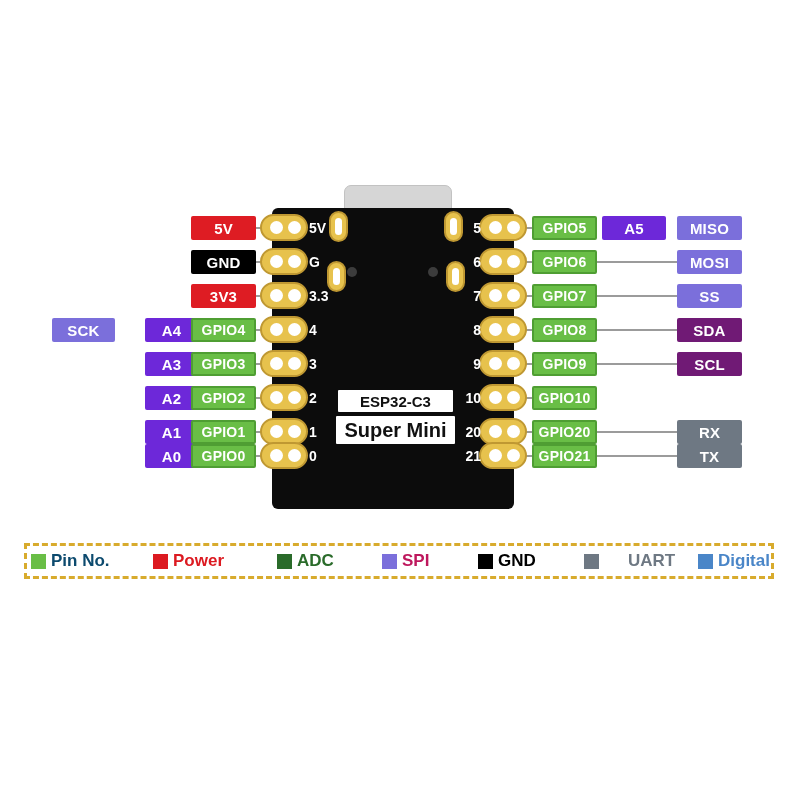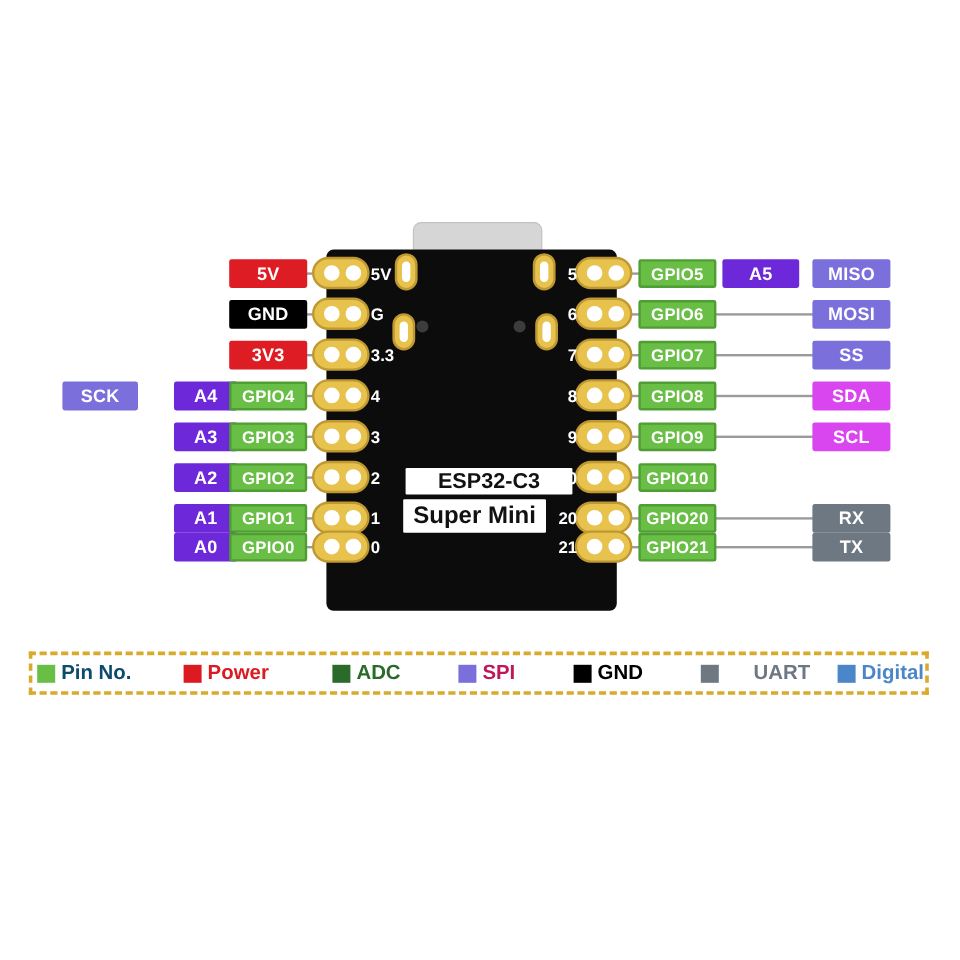--- a/index.html
+++ b/index.html
@@ -17,21 +17,21 @@
   
   .row{position:absolute;left:0;right:0;height:24px;}
   .badge{position:absolute;top:0;height:24px;border-radius:2px;color:#fff;font-weight:bold;
          font-size:15px;display:flex;align-items:center;justify-content:center;
          box-sizing:border-box;z-index:4;letter-spacing:.2px;}
   .power{background:#de1c23;}
   .gnd{background:#000000;}
   .gpio{background:#69be46;border:2px solid #4f9e33;font-size:14px;}
   .adcb{background:#6d28d9;text-align:center;}
   .spib{background:#7b6fdb;}
-  .i2cb{background:#d946ef;}
+  .i2cb{background:#701a75;}
   .uartb{background:#6e7883;}
   .colL-main{left:191px;width:65px;}
   .colL-a{left:121px;width:53px;margin-left:24px;}
   .colL-sck{left:52px;width:63px;}
   .colR-gpio{left:532px;width:65px;}
   .colR-a{left:602px;width:64px;}
   .colR-func{left:677px;width:65px;}
   .pad{position:absolute;top:-2px;width:48px;height:27px;border-radius:14px;background:#e7c24d;
        border:2px solid #bf9832;box-sizing:border-box;z-index:3;}
   .padL{left:260px;}
@@ -43,21 +43,21 @@
         font-size:14px;z-index:4;}
   .silkL{left:309px;width:40px;text-align:left;}
   .silkR{left:449px;width:32px;text-align:right;}
   .wire{position:absolute;top:11px;height:2px;background:#9b9b9b;z-index:1;}
   .wire-long{left:520px;width:160px;}
   .wire-stub-r{left:520px;width:22px;}
   .wire-stub-l{left:250px;width:16px;}
   
   .tbox{background:#ffffff;color:#111;font-weight:bold;display:flex;align-items:center;
         justify-content:center;z-index:5;border-radius:1px;}
-  .tbox1{left:338px;top:390px;width:139px;height:22px;font-size:18px;}
+  .tbox1{left:338px;top:390px;width:115px;height:22px;font-size:15px;}
   .tbox2{left:336px;top:416px;width:119px;height:28px;font-size:20px;}
   
   .legend{left:24px;top:543px;width:750px;height:36px;border:3px dashed #d8ab2d;
           box-sizing:border-box;z-index:2;}
   .litem{position:absolute;top:0;height:30px;display:flex;align-items:center;gap:5px;
          font-weight:bold;font-size:17px;}
   .lsq{width:15px;height:15px;display:inline-block;}
 </style>
 </head>
 <body>

